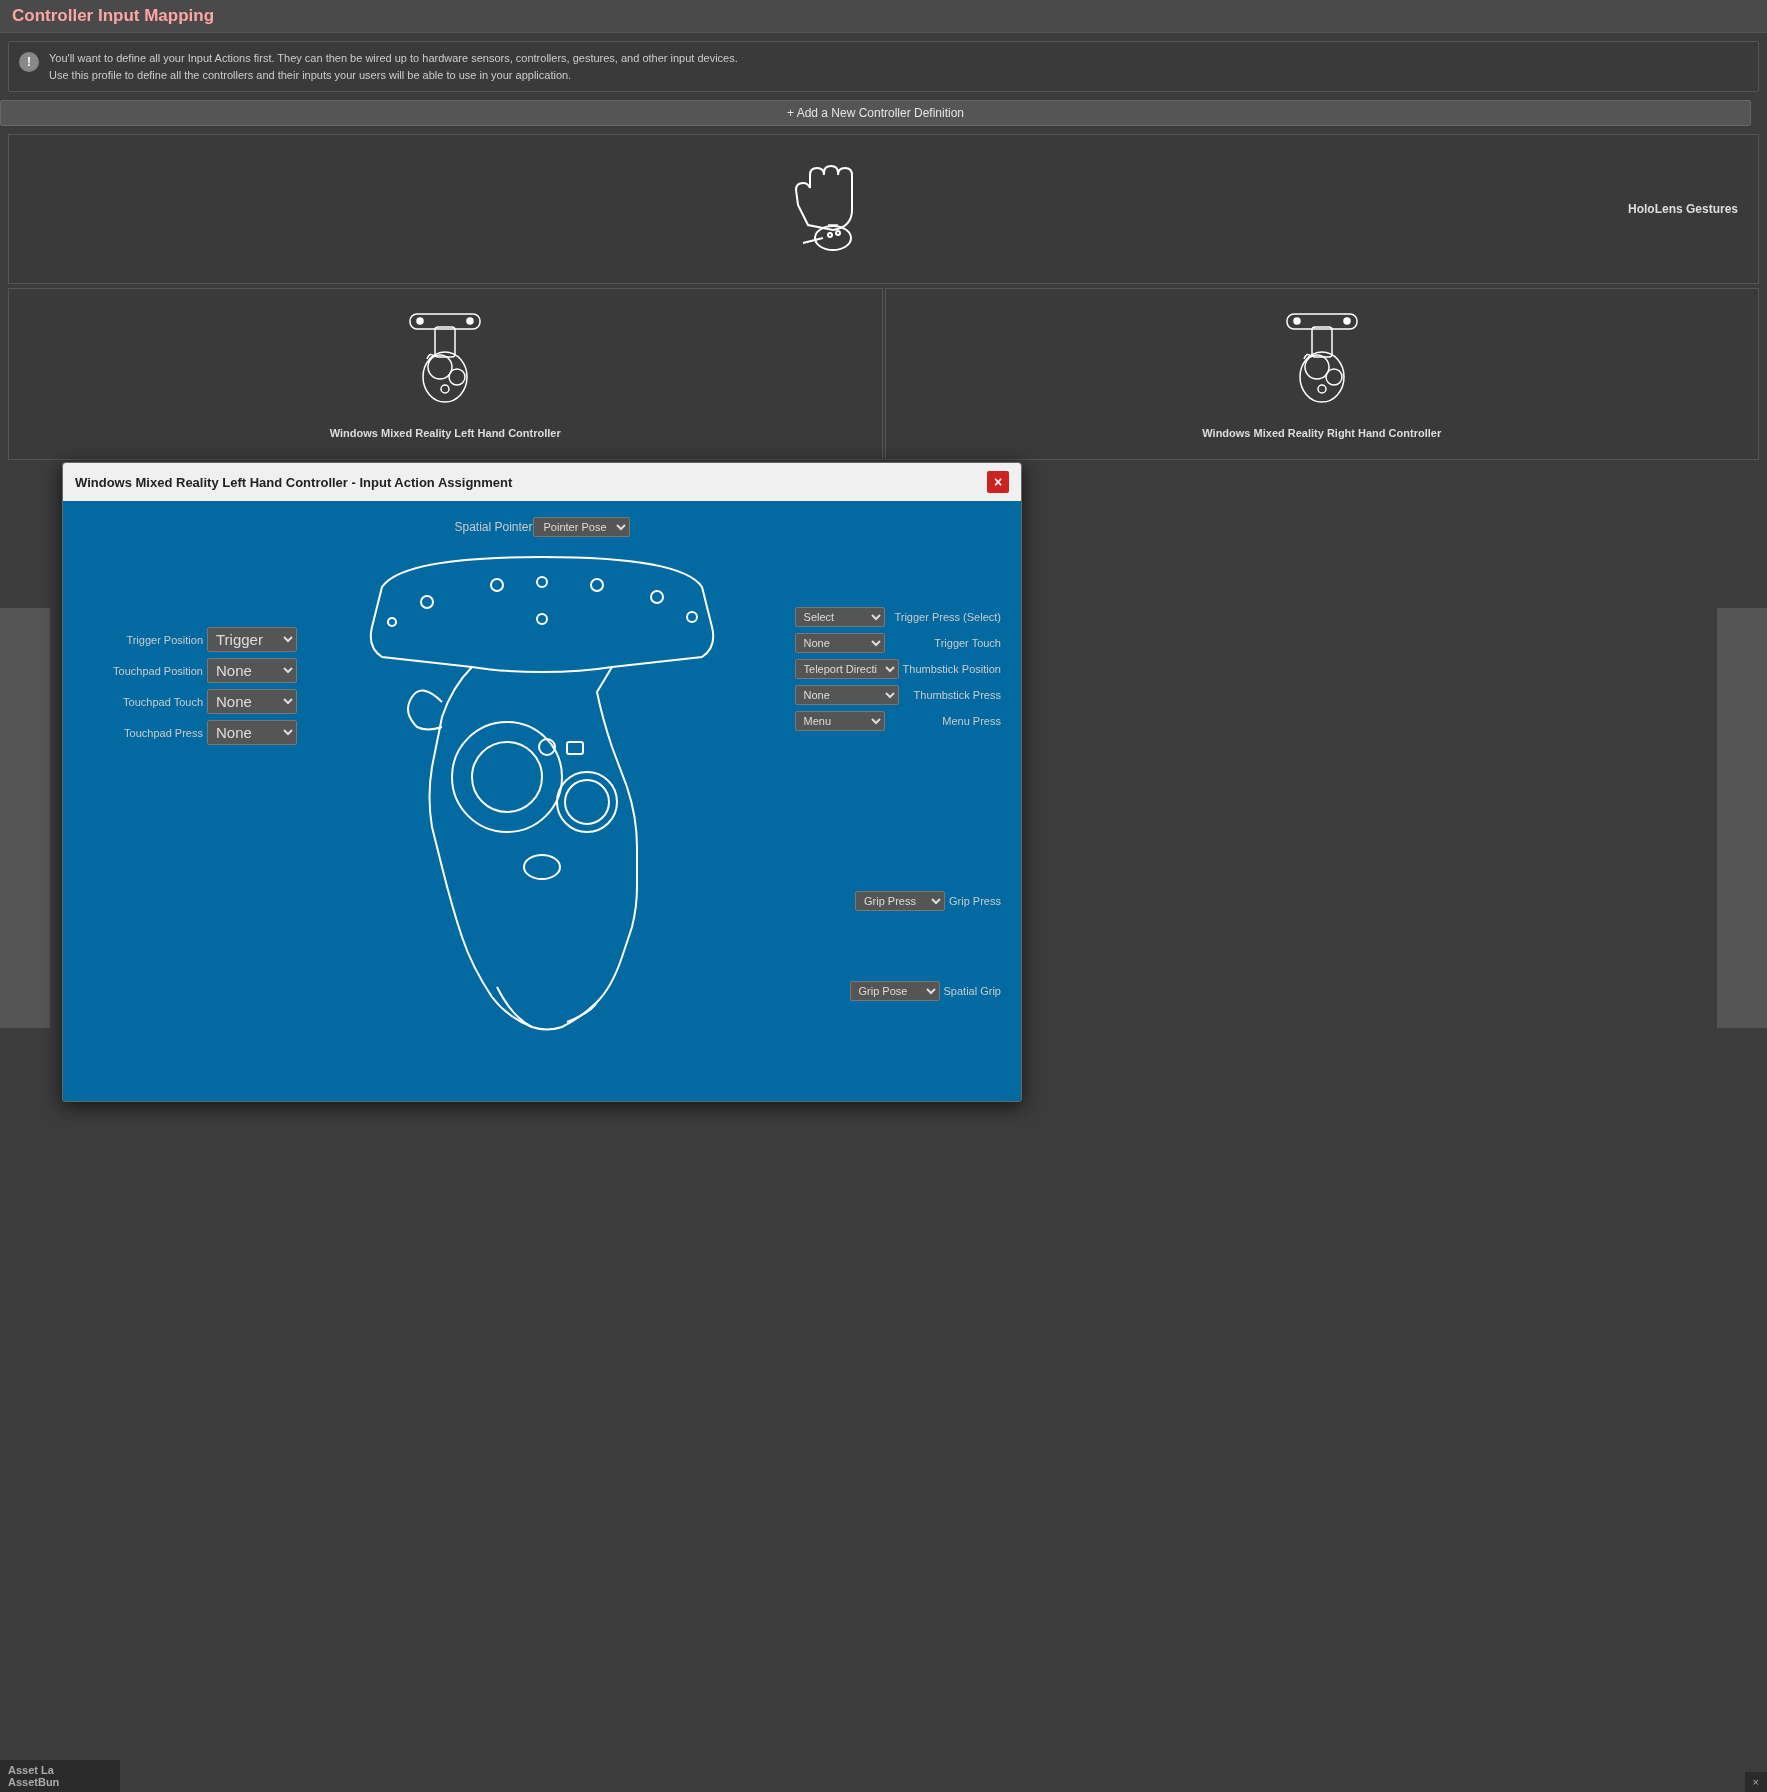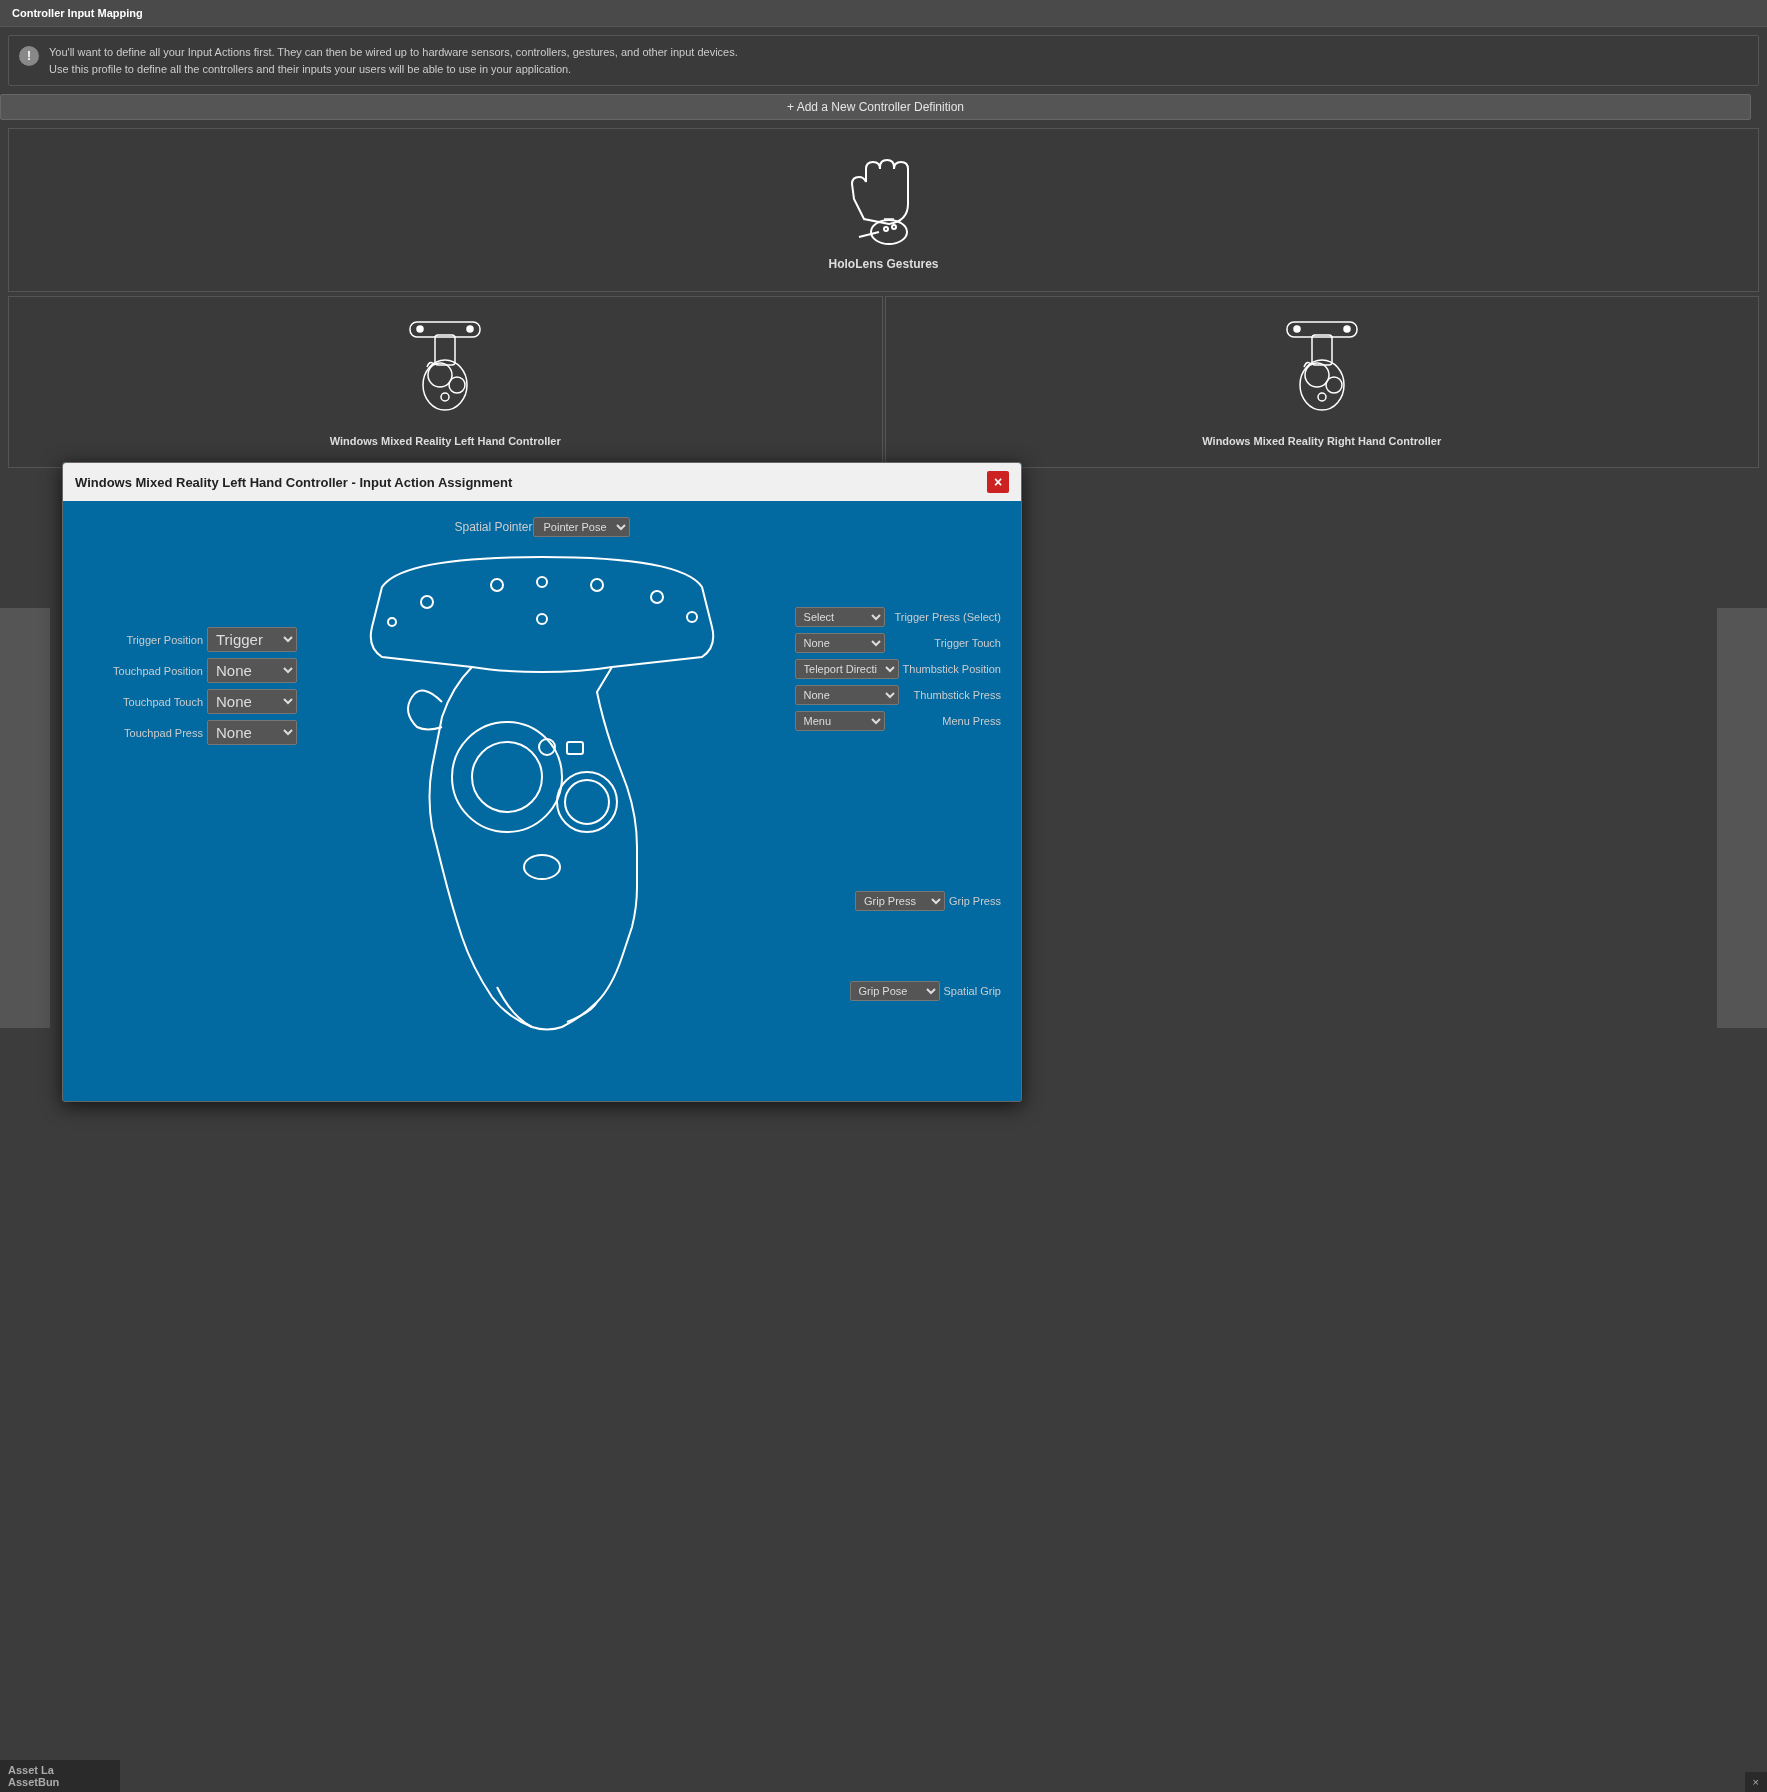--- a/index.html
+++ b/index.html
@@ -13,23 +13,23 @@
       overflow: hidden;
     }
 
     
     .page-header {
       background: #4a4a4a;
       padding: 6px 12px;
       border-bottom: 1px solid #555;
     }
     .page-title {
-      font-size: 11px;
+      font-size: 17px;
       font-weight: bold;
-      color: #ffffff;
+      color: #fca5a5;
       margin-top: 47px;
     }
 
     
     .info-box {
       background: #3a3a3a;
       border: 1px solid #555;
       margin: 8px;
       padding: 8px 12px 8px 40px;
       position: relative;
@@ -70,21 +70,21 @@
       font-size: 12px;
       border-radius: 2px;
     }
 
     
     .controller-main-card {
       background: #3a3a3a;
       margin: 0 8px 4px 8px;
       padding: 20px;
       display: flex;
-      flex-direction: column;
+      flex-direction: row;
       align-items: center;
       border: 1px solid #555;
     }
     .controller-main-card .card-label {
       font-size: 12px;
       font-weight: bold;
       color: #ddd;
     }
 
     .controller-pair-row {

